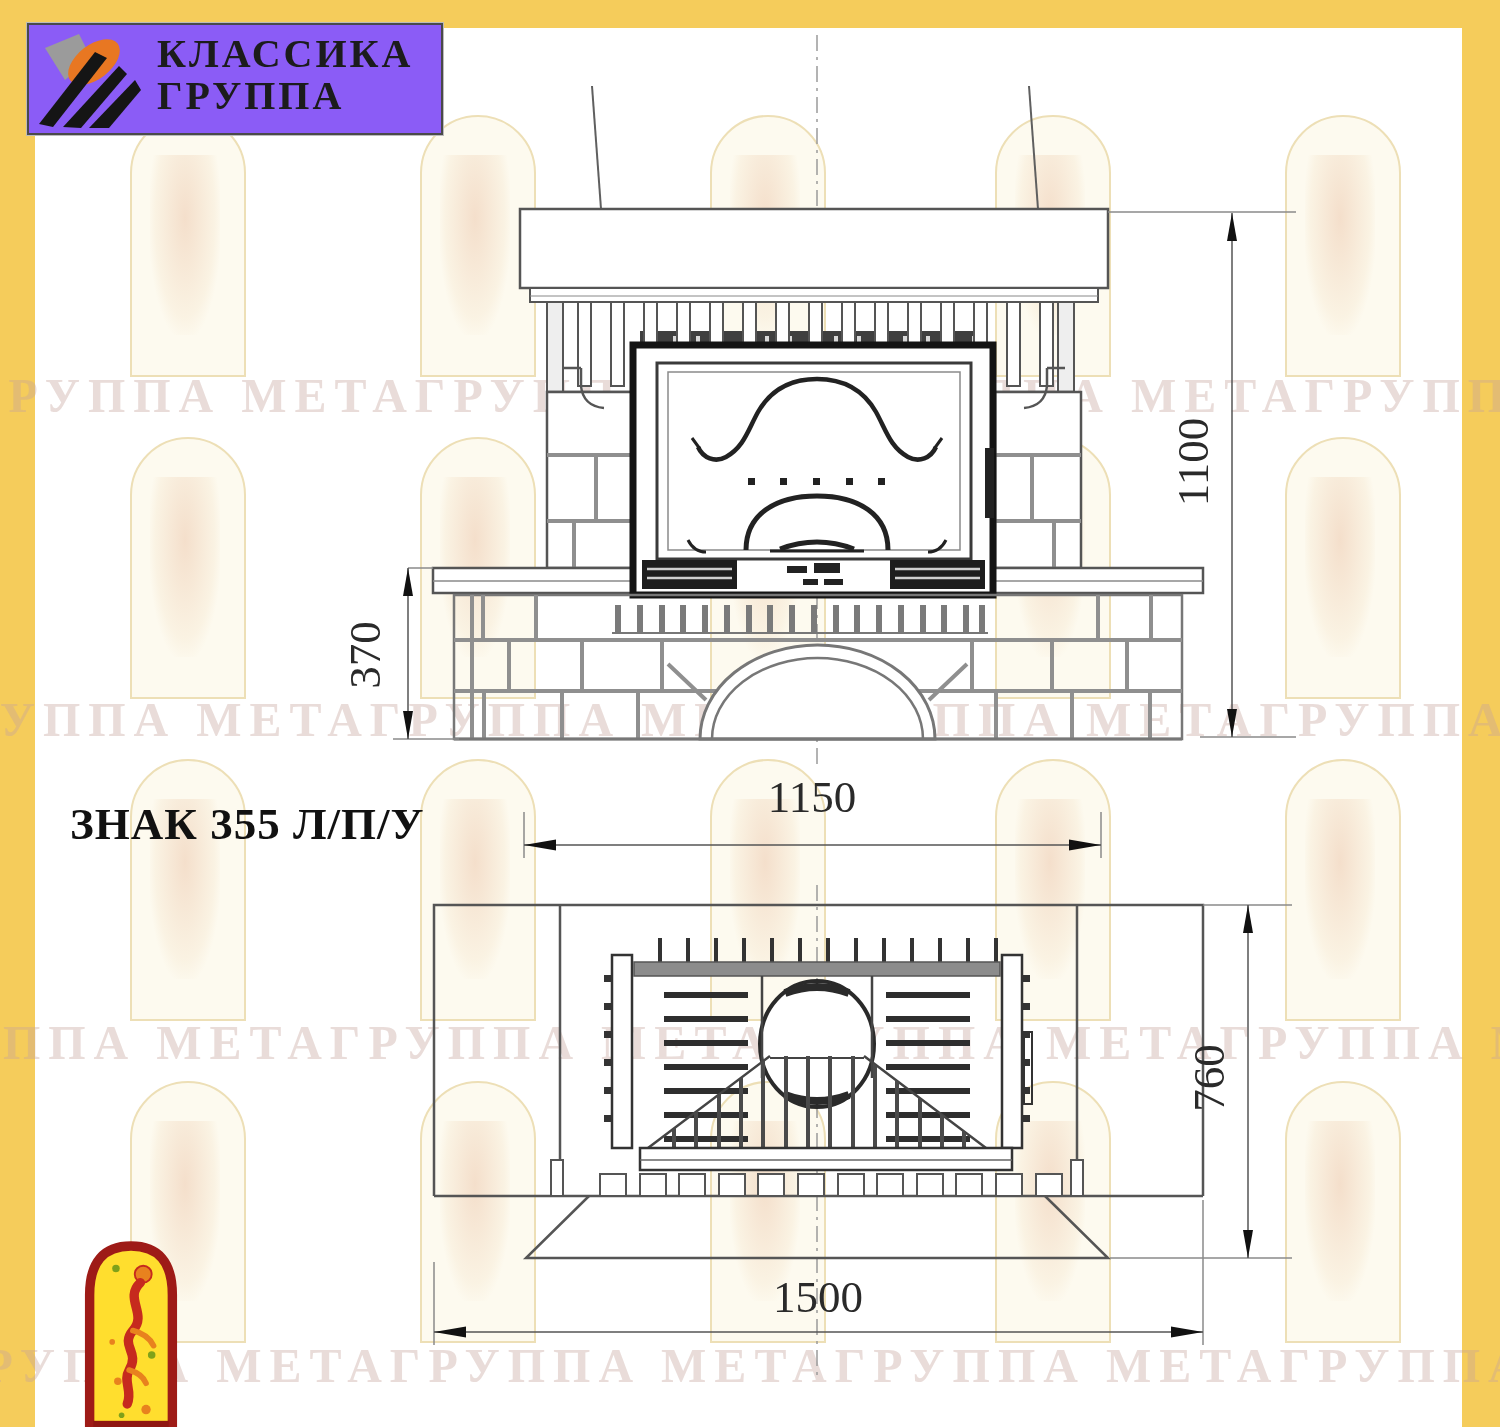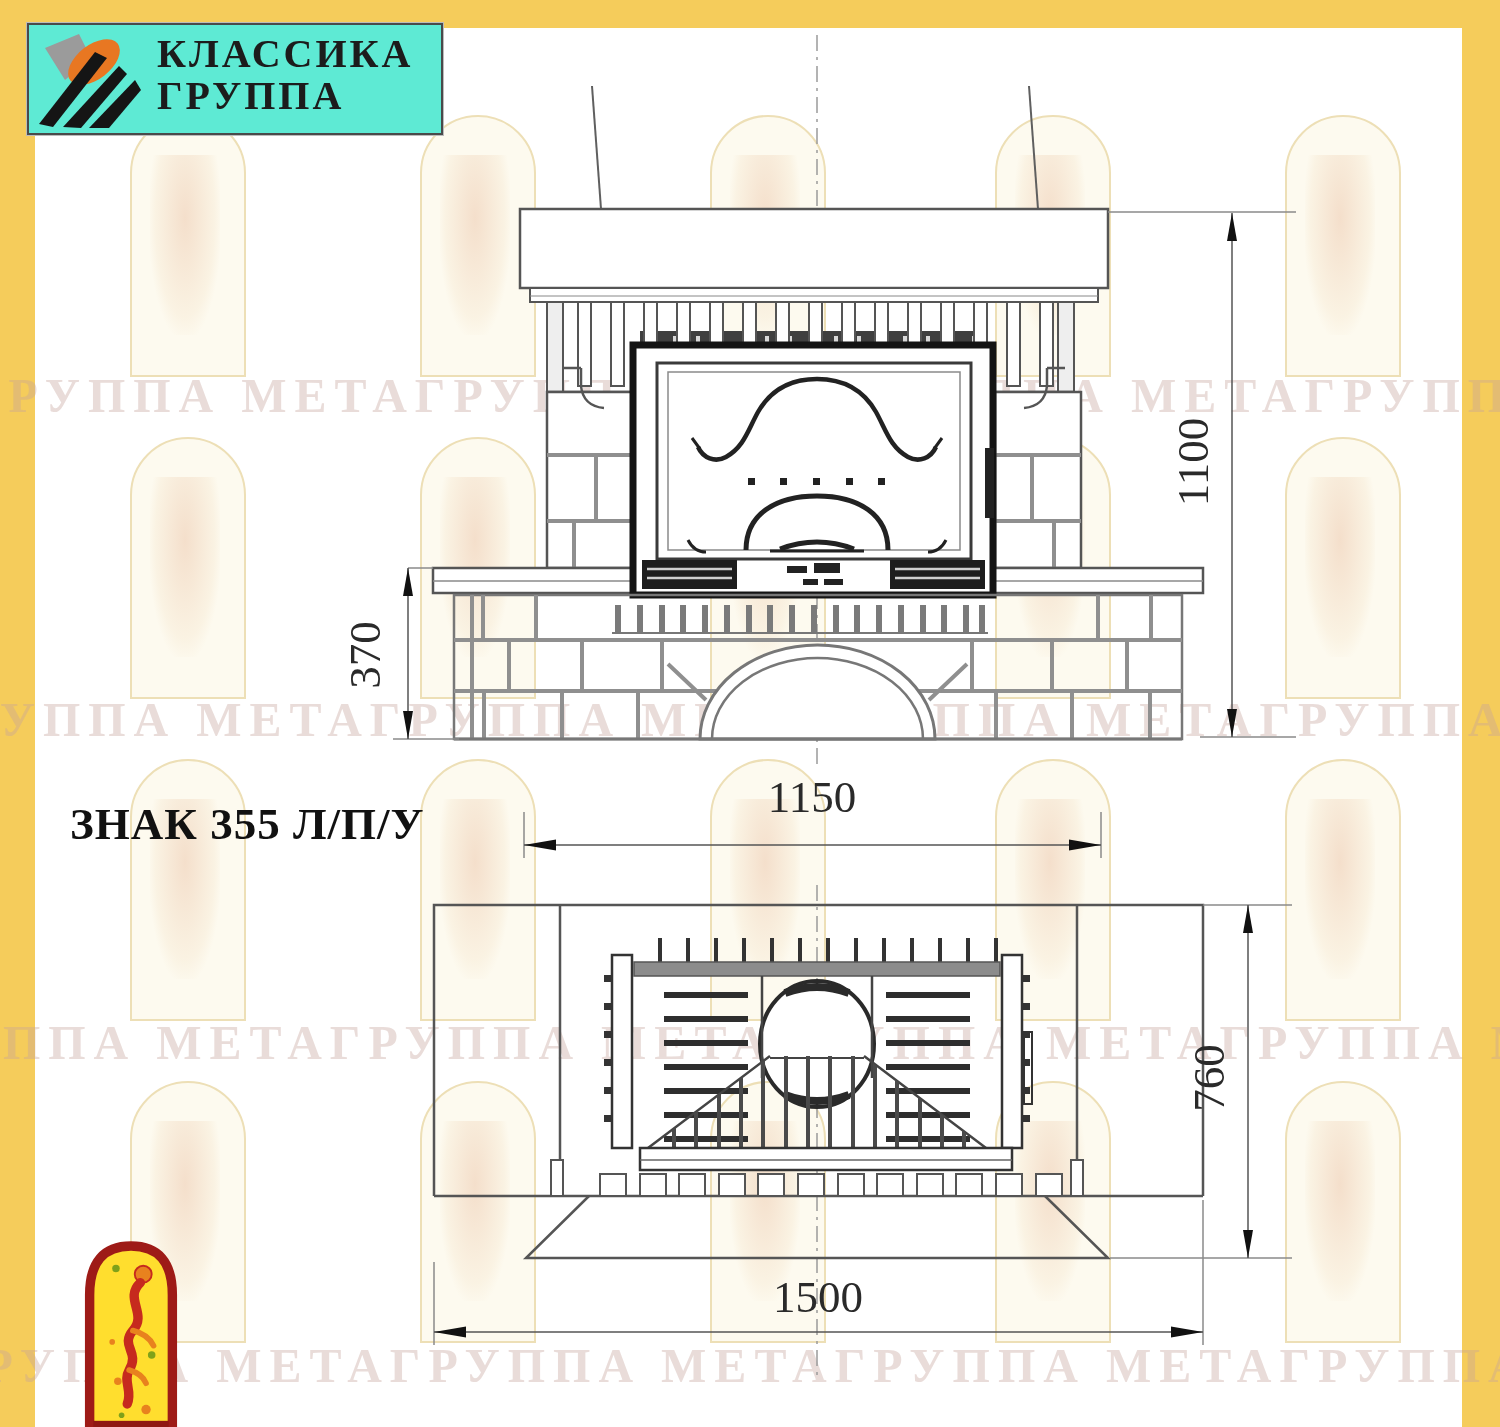--- a/index.html
+++ b/index.html
@@ -11,21 +11,21 @@
   .border-right{position:absolute;left:1462px;top:0;width:38px;height:1427px;background:#F5CC5B;}
   
   .arch{position:absolute;width:112px;height:258px;border:2px solid #eddfb6;background:#fdfaef;
         border-radius:58px 58px 0 0;}
   .arch::after{content:"";position:absolute;left:18px;top:38px;width:70px;height:180px;
         background:radial-gradient(ellipse at 50% 35%, rgba(224,160,120,0.30), rgba(230,190,140,0.12) 60%, transparent 75%);}
   
   .wm-row{position:absolute;white-space:nowrap;font-weight:bold;font-size:48px;letter-spacing:8px;
         color:rgba(197,163,155,0.38);z-index:2;}
   #drawing{position:absolute;left:0;top:0;z-index:3;}
-  .logo-box{position:absolute;left:27px;top:23px;width:412px;height:108px;background:#5eead4;
+  .logo-box{position:absolute;left:27px;top:23px;width:412px;height:108px;background:#8b5cf6;
         border:2px solid #4a4a4a;z-index:5;box-shadow:0 0 0 1px #bbb;}
   .logo-text{position:absolute;left:128px;top:8px;line-height:42px;font-weight:bold;color:#1c1c1c;
         font-size:40px;letter-spacing:3px;}
   .logo-graphic{position:absolute;left:8px;top:2px;}
   .title{position:absolute;left:70px;top:798px;font-size:45px;font-weight:bold;color:#111;
         letter-spacing:1px;z-index:4;white-space:nowrap;}
   .emblem{position:absolute;left:84px;top:1240px;z-index:4;}
   svg text.dim{font-family:"Liberation Serif", serif;font-size:45px;fill:#2a2a2a;}
 </style>
 </head>

